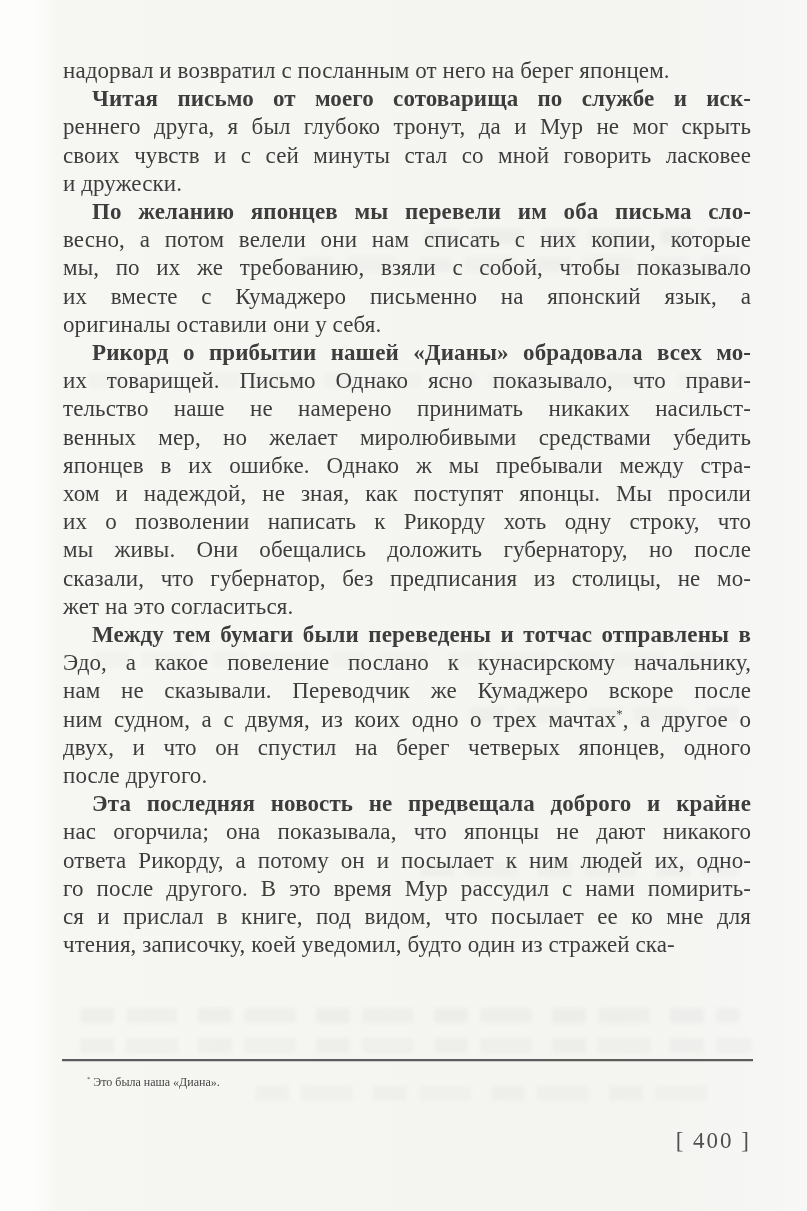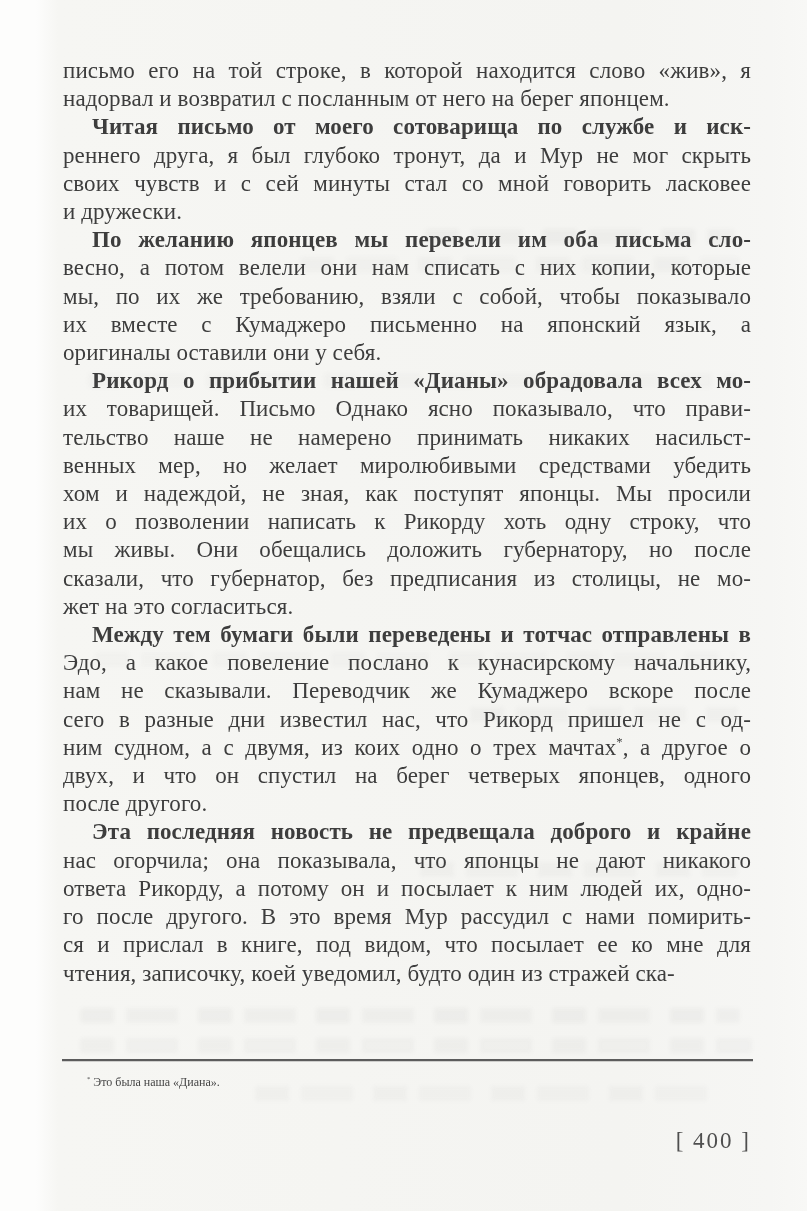--- a/index.html
+++ b/index.html
@@ -83,52 +83,51 @@
     pointer-events: none;
   }
 </style>
 </head>
 <body>
 
 <div class="page">
 
   <div class="body-text">
       <div class="para">
-        <div class="line just">письмо его на той строке, в которой находится слово «жив», я</div>
         <div class="line">надорвал и возвратил с посланным от него на берег японцем.</div>
       </div>
       <div class="para indent">
         <div class="line just">Читая письмо от моего сотоварища по службе и иск-</div>
         <div class="line just">реннего друга, я был глубоко тронут, да и Мур не мог скрыть</div>
         <div class="line just">своих чувств и с сей минуты стал со мной говорить ласковее</div>
         <div class="line">и дружески.</div>
       </div>
       <div class="para indent">
         <div class="line just">По желанию японцев мы перевели им оба письма сло-</div>
         <div class="line just">весно, а потом велели они нам списать с них копии, которые</div>
         <div class="line just">мы, по их же требованию, взяли с собой, чтобы показывало</div>
         <div class="line just">их вместе с Кумаджеро письменно на японский язык, а</div>
         <div class="line">оригиналы оставили они у себя.</div>
       </div>
       <div class="para indent">
         <div class="line just">Рикорд о прибытии нашей «Дианы» обрадовала всех мо-</div>
         <div class="line just">их товарищей. Письмо Однако ясно показывало, что прави-</div>
         <div class="line just">тельство наше не намерено принимать никаких насильст-</div>
         <div class="line just">венных мер, но желает миролюбивыми средствами убедить</div>
+        <div class="line just">японцев в их ошибке. Однако ж мы пребывали между стра-</div>
         <div class="line just">хом и надеждой, не зная, как поступят японцы. Мы просили</div>
         <div class="line just">их о позволении написать к Рикорду хоть одну строку, что</div>
         <div class="line just">мы живы. Они обещались доложить губернатору, но после</div>
         <div class="line just">сказали, что губернатор, без предписания из столицы, не мо-</div>
         <div class="line">жет на это согласиться.</div>
       </div>
       <div class="para indent">
         <div class="line just">Между тем бумаги были переведены и тотчас отправлены в</div>
         <div class="line just">Эдо, а какое повеление послано к кунасирскому начальнику,</div>
         <div class="line just">нам не сказывали. Переводчик же Кумаджеро вскоре после</div>
-        <div class="line just">сего в разные дни известил нас, что Рикорд пришел не с од-</div>
         <div class="line just">ним судном, а с двумя, из коих одно о трех мачтах<sup class="fn-mark">*</sup>, а другое о</div>
         <div class="line just">двух, и что он спустил на берег четверых японцев, одного</div>
         <div class="line">после другого.</div>
       </div>
       <div class="para indent">
         <div class="line just">Эта последняя новость не предвещала доброго и крайне</div>
         <div class="line just">нас огорчила; она показывала, что японцы не дают никакого</div>
         <div class="line just">ответа Рикорду, а потому он и посылает к ним людей их, одно-</div>
         <div class="line just">го после другого. В это время Мур рассудил с нами помирить-</div>
         <div class="line just">ся и прислал в книге, под видом, что посылает ее ко мне для</div>

